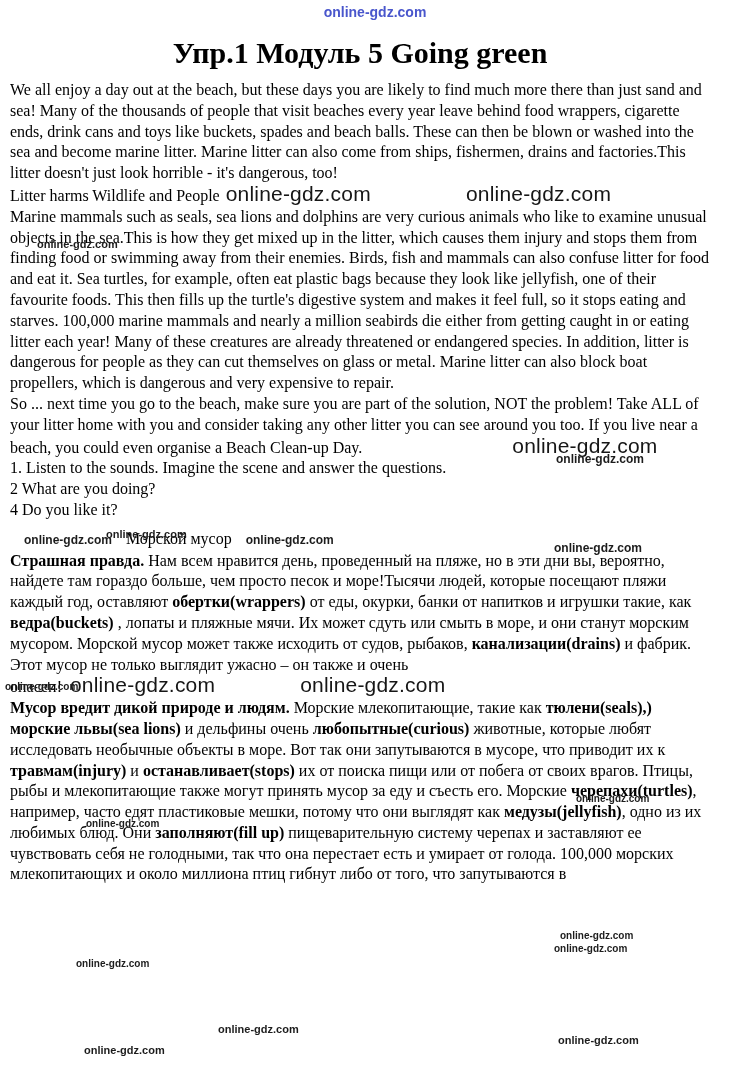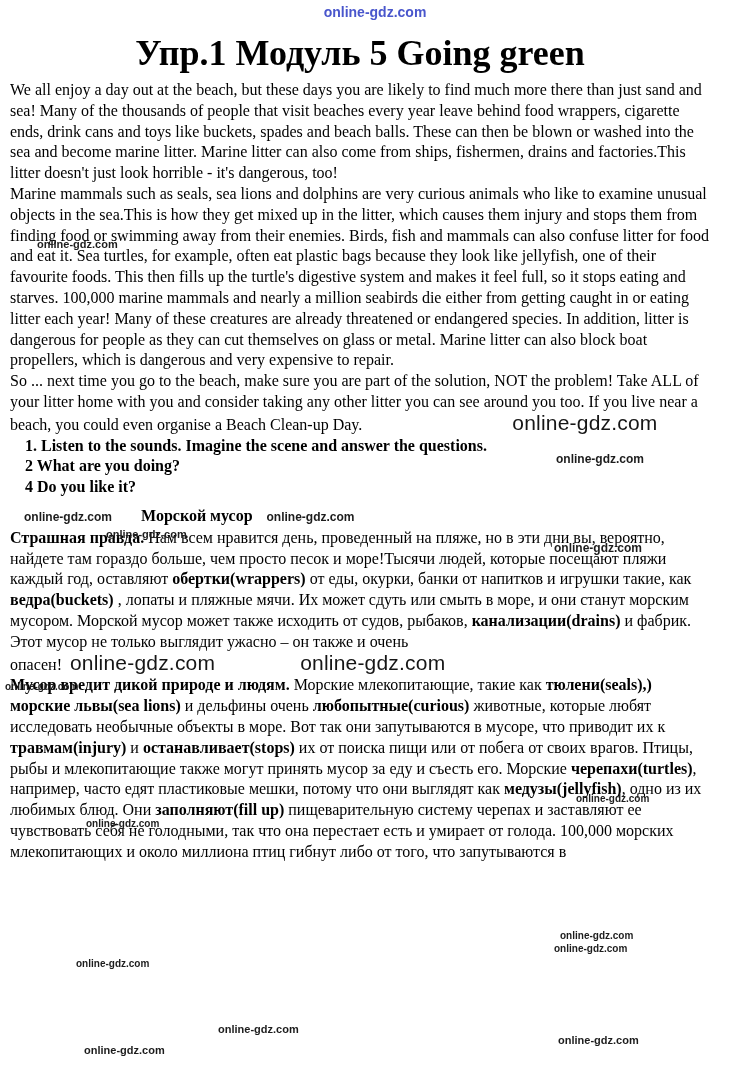--- a/index.html
+++ b/index.html
@@ -10,25 +10,25 @@
     color:#000;
     font-family:"Liberation Serif", serif;
     box-sizing:border-box;
     padding:2px 40px 0 10px;
     overflow:hidden;
   }
   p{margin:0;font-size:16px;line-height:20.8px;}
   .title{
     text-align:center;
     font-family:"Liberation Serif", serif;
-    font-size:36px;line-height:34px;
+    font-size:30px;line-height:34px;
     font-weight:bold;
     margin:34px 0 10px 0;
   }
-  .bold{font-weight:bold;margin-left:15px;}
+  .bold{font-weight:normal;}
   .wm{font-family:"Liberation Sans", sans-serif;white-space:nowrap;}
   .wm-top{
     position:absolute;top:4px;left:50%;transform:translateX(-50%);
     font-size:14px;font-weight:700;color:#4956cc;
   }
   .wm-lg{font-size:21px;color:#161616;letter-spacing:0.2px;}
   .wm-smi{font-size:12px;font-weight:700;color:#1c1c1c;margin:0 14px;}
   .wm-abs{position:absolute;font-weight:700;color:#1c1c1c;font-family:"Liberation Sans", sans-serif;white-space:nowrap;}
   .ru-heading-line{text-align:left;margin-top:8px;}
 </style>
@@ -37,20 +37,23 @@
 
 <div class="page">
 
   <span class="wm wm-top">online-gdz.com</span>
 
   <h1 class="title">Упр.1 Модуль 5 Going green</h1>
 
 
   <p>We all enjoy a day out at the beach, but these days you are likely to find much more there than just sand and sea! Many of the thousands of people that visit beaches every year leave behind food wrappers, cigarette ends, drink cans and toys like buckets, spades and beach balls. These can then be blown or washed into the sea and become marine litter. Marine litter can also come from ships, fishermen, drains and factories.This litter doesn't just look horrible - it's dangerous, too!</p>
 
+  <p>
+    <span>Litter harms Wildlife and People</span><span class="wm wm-lg" style="margin-left:6px">online-gdz.com</span><span class="wm wm-lg" style="margin-left:95px">online-gdz.com</span>
+  </p>
 
   <p>Marine mammals such as seals, sea lions and dolphins are very curious animals who like to examine unusual objects in the sea.This is how they get mixed up in the litter, which causes them injury and stops them from finding food or swimming away from their enemies. Birds, fish and mammals can also confuse litter for food and eat it. Sea turtles, for example, often eat plastic bags because they look like jellyfish, one of their favourite foods. This then fills up the turtle's digestive system and makes it feel full, so it stops eating and starves. 100,000 marine mammals and nearly a million seabirds die either from getting caught in or eating litter each year! Many of these creatures are already threatened or endangered species. In addition, litter is dangerous for people as they can cut themselves on glass or metal. Marine litter can also block boat propellers, which is dangerous and very expensive to repair.</p>
 
   <p>
     <span>So ... next time you go to the beach, make sure you are part of the solution, NOT the problem! Take ALL of your litter home with you and consider taking any other litter you can see around you too. If you live near a beach, you could even organise a Beach Clean-up Day.</span><span class="wm wm-lg" style="margin-left:150px">online-gdz.com</span>
   </p>
 
   <p class="bold">1. Listen to the sounds. Imagine the scene and answer the questions.</p>
   <p class="bold">2 What are you doing?</p>
   <p class="bold">4 Do you like it?</p>

